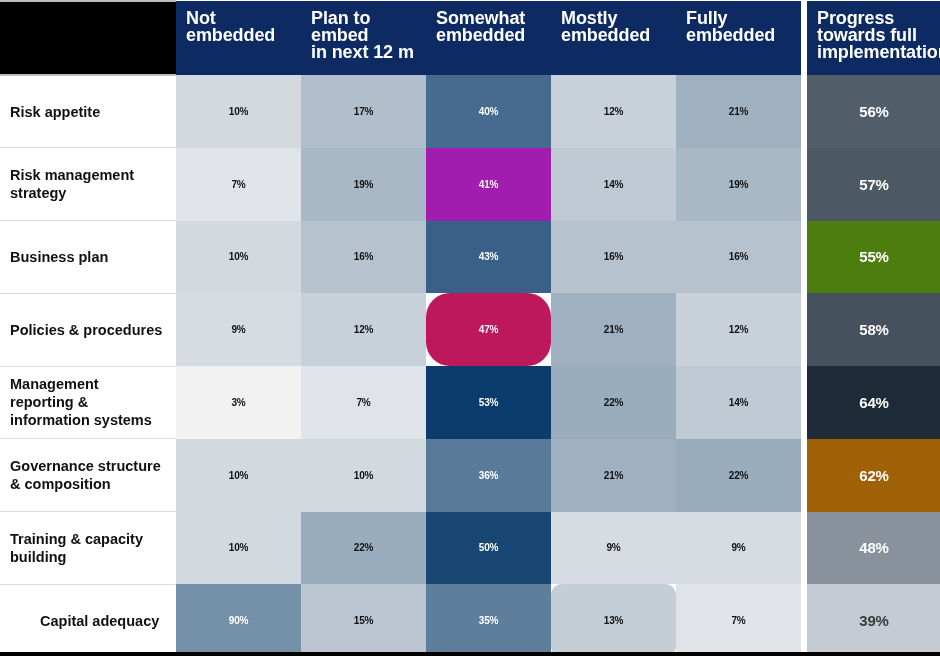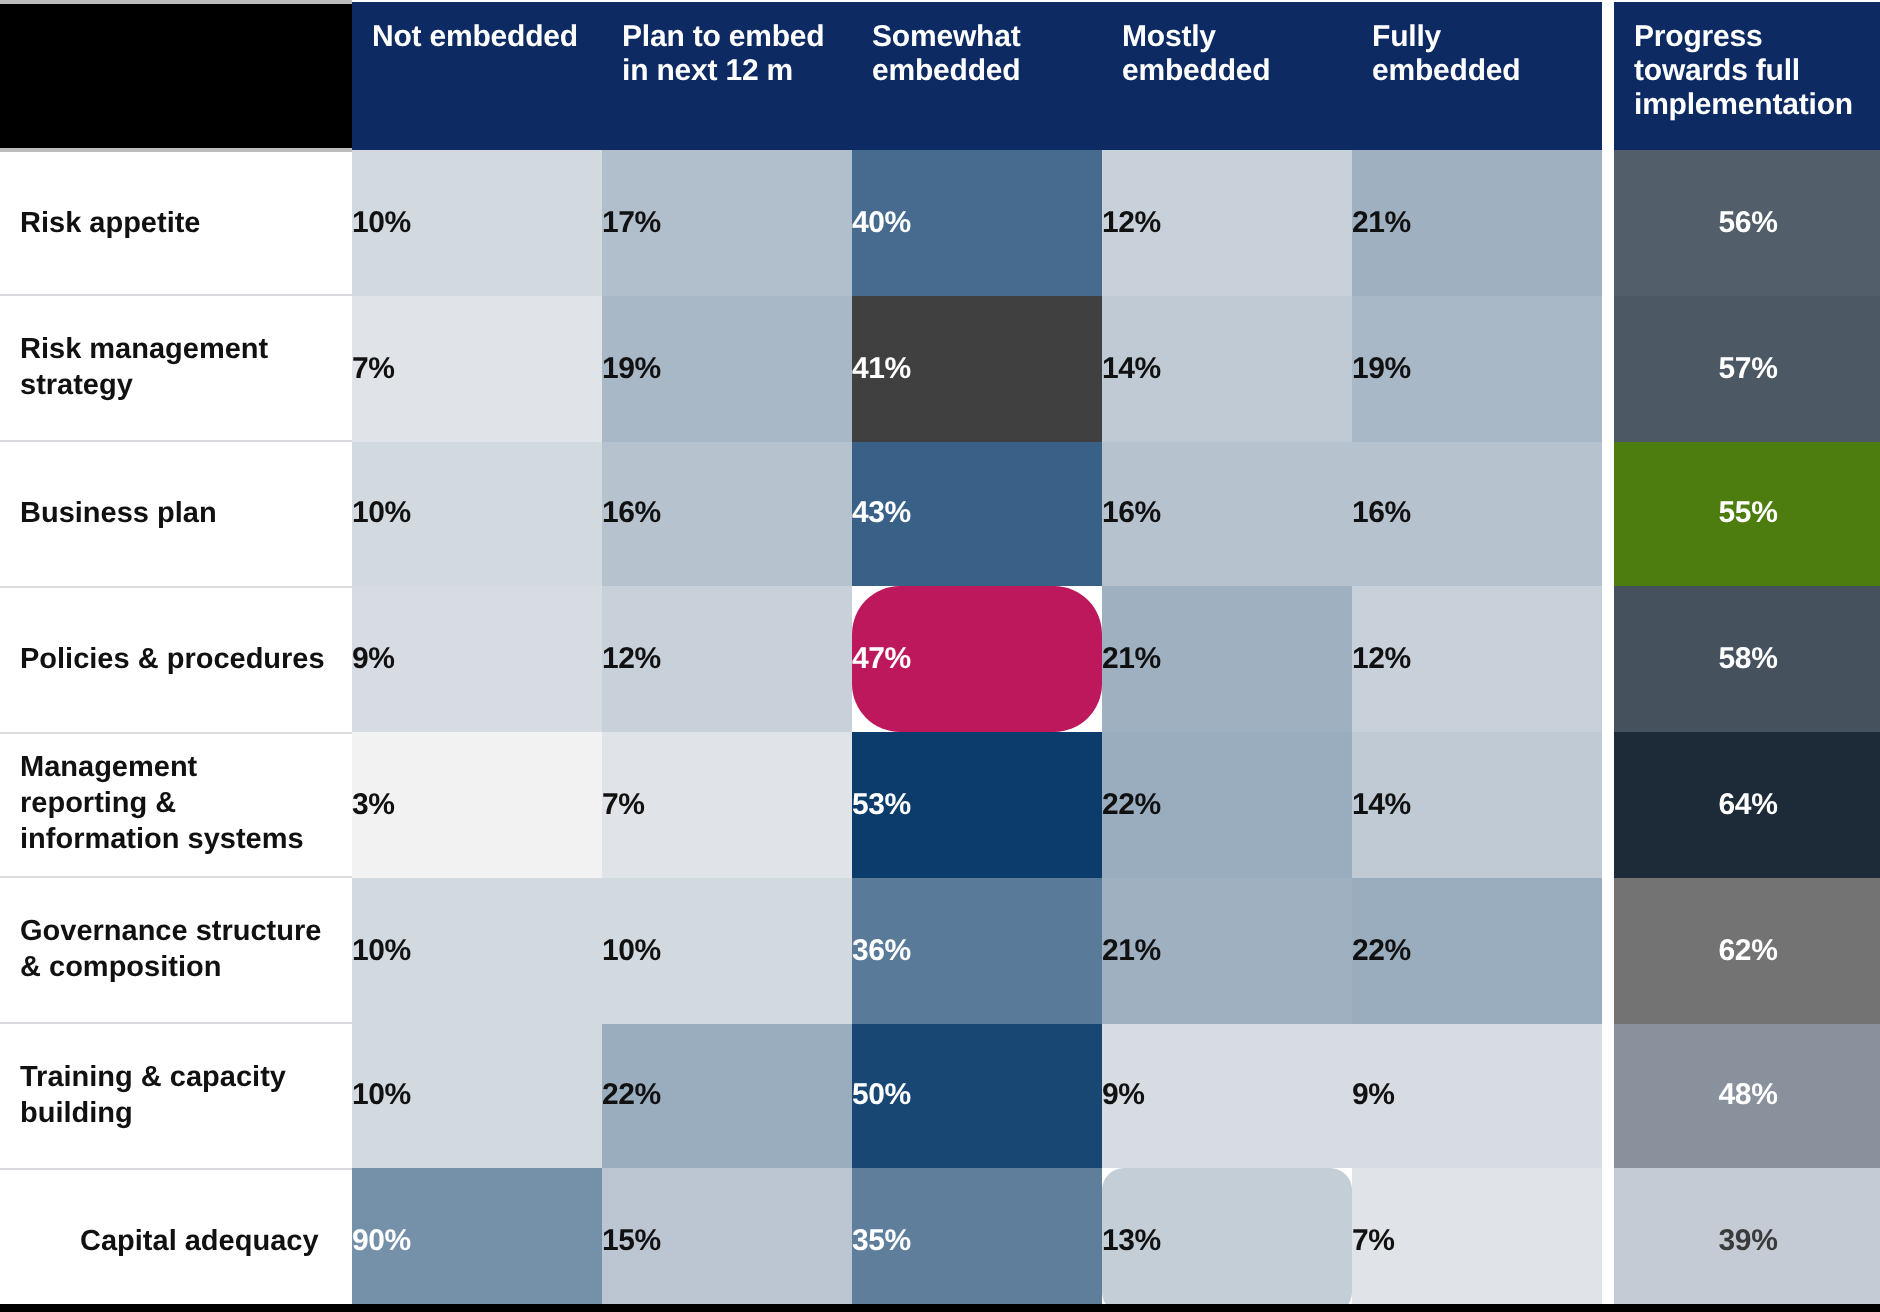--- a/index.html
+++ b/index.html
@@ -19,21 +19,21 @@
   col.c-cat  {width:125px;}
   col.c-gap  {width:6px;}
   col.c-prog {width:134px;}
 
   
   tr.header-row{height:74px;}
   th{
     margin:0;padding:0;
     vertical-align:top;
     font-weight:bold;
-    font-size:15px;
+    font-size:18px;
     line-height:17px;
     color:#ffffff;
     text-align:left;
     letter-spacing:-0.1px;
   }
   th.corner-cell{
     background:#000000;
     border-bottom:2px solid #bcbcbc;
     border-top:2px solid #bcbcbc;
   }
@@ -62,21 +62,22 @@
     background:#ffffff;
     color:#111111;
     padding:0 8px 0 10px;
     font-size:14.5px;
     line-height:18px;
     border-bottom:1px solid #d8dade;
     text-align:left;
   }
   tr.data-row:last-child td.row-label{border-bottom:none;padding-left:40px;}
   td.val-cell{
-    font-size:15px;
+    text-align:center;
+    font-size:10px;
     letter-spacing:-0.2px;
   }
   td.prog-cell{
     text-align:center;
     font-size:15px;
     color:#ffffff;
     letter-spacing:-0.2px;
     margin-top:19px;
   }
   
@@ -146,21 +147,21 @@
           <td class="gap-cell"></td>
           <td class="prog-cell" style="background: rgb(82, 94, 106); color: rgb(255, 255, 255);">56%</td>
         </tr>
         <tr class="data-row">
           <td class="row-label">
             <div>Risk management</div>
             <div>strategy</div>
           </td>
           <td class="val-cell" style="background: rgb(224, 227, 231); color: rgb(17, 17, 17);">7%</td>
           <td class="val-cell" style="background: rgb(168, 184, 199); color: rgb(17, 17, 17);">19%</td>
-          <td class="val-cell" style="background: #404040; color: rgb(255, 255, 255);">41%</td>
+          <td class="val-cell" style="background: #a21caf; color: rgb(255, 255, 255);">41%</td>
           <td class="val-cell" style="background: rgb(191, 202, 212); color: rgb(17, 17, 17);">14%</td>
           <td class="val-cell" style="background: rgb(168, 184, 199); color: rgb(17, 17, 17);">19%</td>
           <td class="gap-cell"></td>
           <td class="prog-cell" style="background: rgb(76, 88, 100); color: rgb(255, 255, 255);">57%</td>
         </tr>
         <tr class="data-row">
           <td class="row-label">
             <div>Business plan</div>
           </td>
           <td class="val-cell" style="background: rgb(210, 217, 223); color: rgb(17, 17, 17);">10%</td>
@@ -201,21 +202,21 @@
           <td class="row-label">
             <div>Governance structure</div>
             <div>&amp; composition</div>
           </td>
           <td class="val-cell" style="background: rgb(210, 217, 223); color: rgb(17, 17, 17);">10%</td>
           <td class="val-cell" style="background: rgb(210, 217, 223); color: rgb(17, 17, 17);">10%</td>
           <td class="val-cell" style="background: rgb(90, 122, 153); color: rgb(255, 255, 255);">36%</td>
           <td class="val-cell" style="background: rgb(159, 176, 193); color: rgb(17, 17, 17);">21%</td>
           <td class="val-cell" style="background: rgb(154, 173, 191); color: rgb(17, 17, 17);">22%</td>
           <td class="gap-cell"></td>
-          <td class="prog-cell" style="background: #737373; color: rgb(255, 255, 255);">62%</td>
+          <td class="prog-cell" style="background: #a16207; color: rgb(255, 255, 255);">62%</td>
         </tr>
         <tr class="data-row">
           <td class="row-label">
             <div>Training &amp; capacity</div>
             <div>building</div>
           </td>
           <td class="val-cell" style="background: rgb(210, 217, 223); color: rgb(17, 17, 17);">10%</td>
           <td class="val-cell" style="background: rgb(154, 173, 191); color: rgb(17, 17, 17);">22%</td>
           <td class="val-cell" style="background: rgb(25, 71, 115); color: rgb(255, 255, 255);">50%</td>
           <td class="val-cell" style="background: rgb(214, 220, 226); color: rgb(17, 17, 17);">9%</td>

